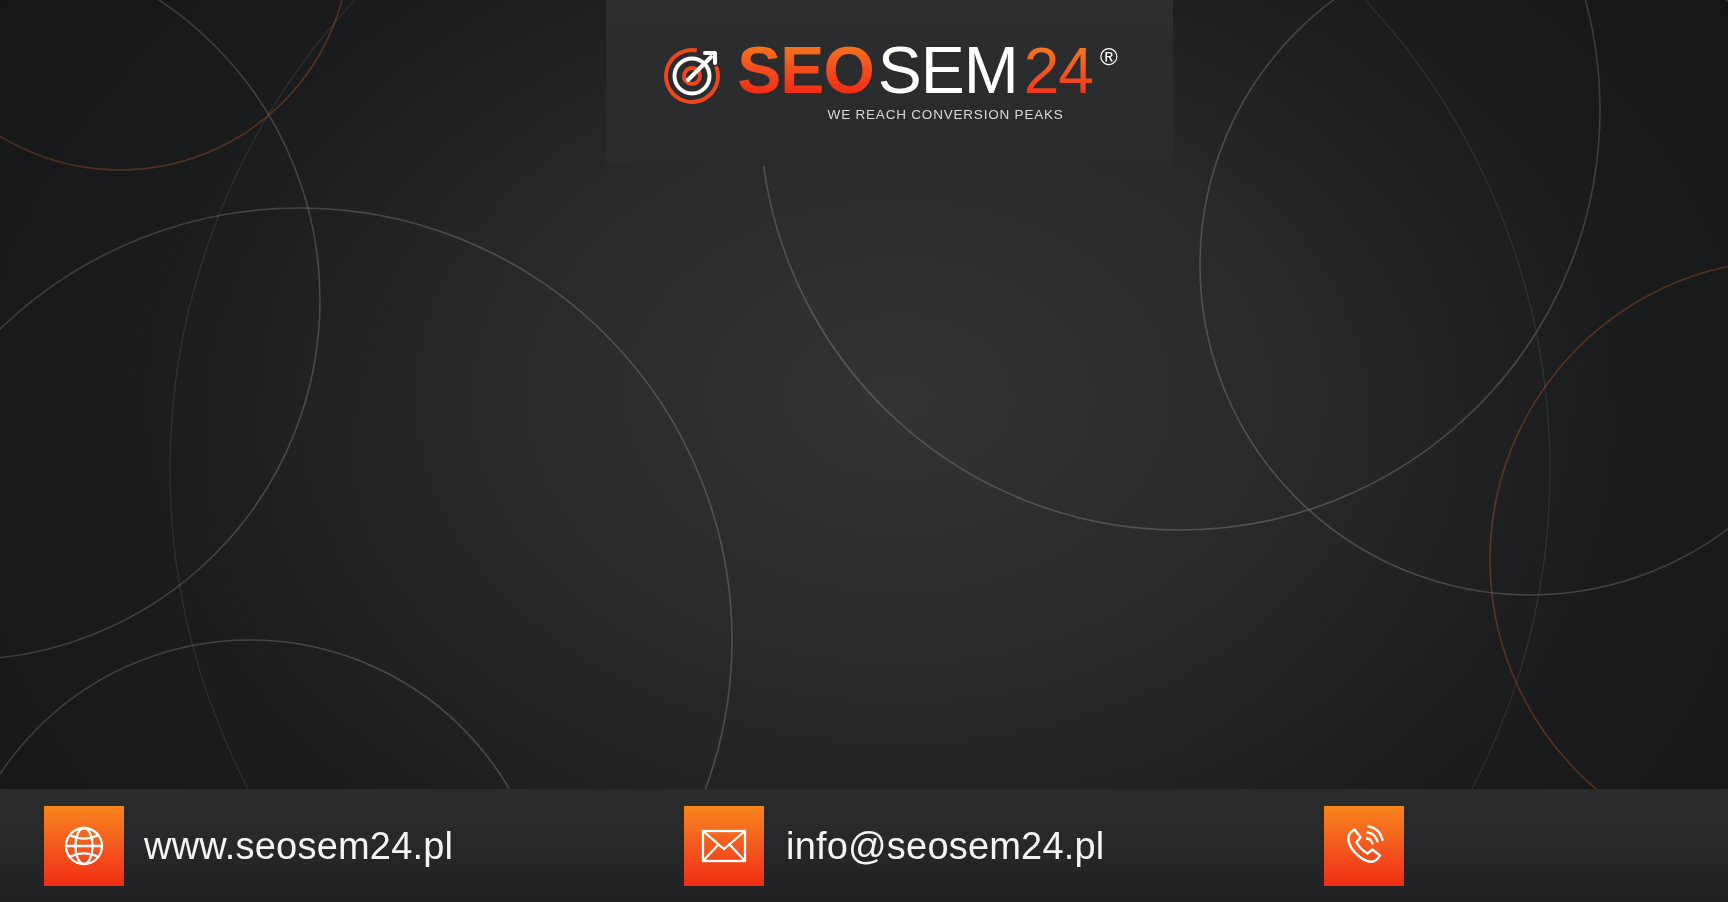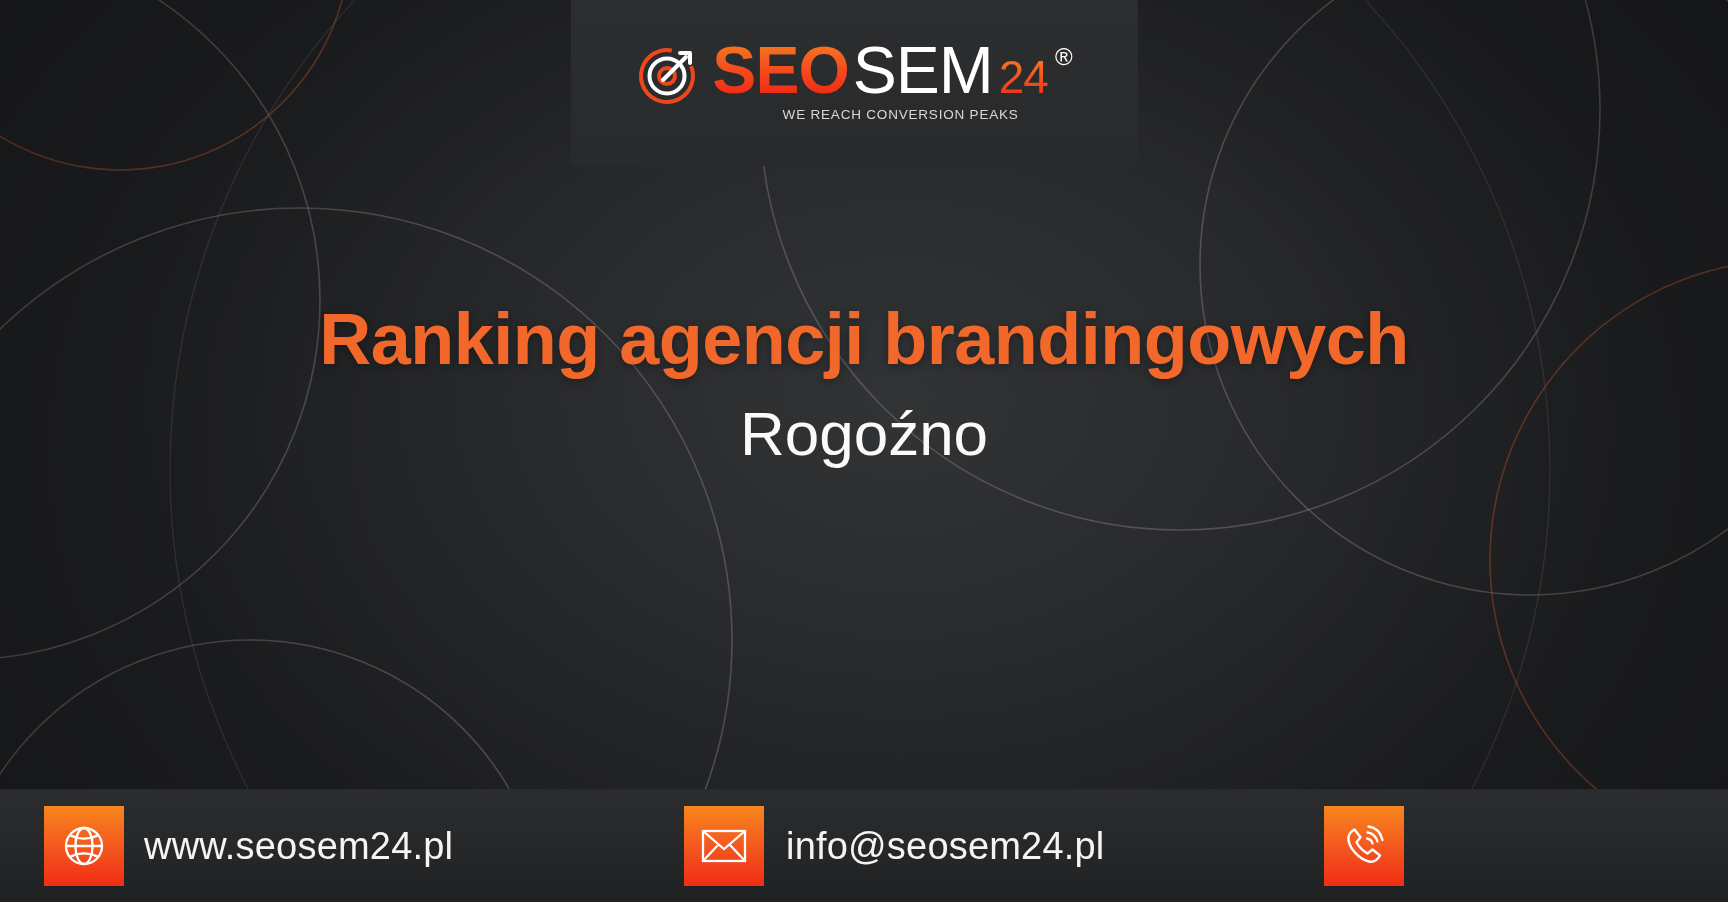--- a/index.html
+++ b/index.html
@@ -37,21 +37,21 @@
   .bg-svg {
     position: absolute;
     inset: 0;
     width: 1728px;
     height: 902px;
   }
 
   
   .logo-panel {
     position: absolute;
-    left: 571px;
+    left: 606px;
     top: 0;
     width: 567px;
     height: 166px;
     background: linear-gradient(180deg, #2c2d2f 0%, #2a2b2d 72%, #282a2c 100%);
     display: flex;
     align-items: center;
     justify-content: center;
   }
   .logo-row {
     display: flex;
@@ -85,21 +85,21 @@
     color: transparent;
   }
   .lw-sem {
     font-size: 66px;
     font-weight: 400;
     letter-spacing: -1px;
     color: #ffffff;
     margin-left: 4px;
   }
   .lw-24 {
-    font-size: 46px;
+    font-size: 64px;
     font-weight: 500;
     letter-spacing: -1px;
     margin-left: 6px;
     background: linear-gradient(180deg, #F58220 0%, #F4511E 55%, #EE2B16 100%);
     -webkit-background-clip: text;
     background-clip: text;
     color: transparent;
   }
   .lw-reg {
     font-size: 24px;
@@ -236,24 +236,20 @@
           <span class="lw-sem">SEM</span>
           <span class="lw-24">24</span>
           <span class="lw-reg">®</span>
         </span>
         <span class="logo-tagline">WE REACH CONVERSION PEAKS</span>
       </span>
 
     </div>
   </div>
 
-  <div class="hero">
-    <h1 class="hero-title">Ranking agencji brandingowych</h1>
-    <p class="hero-sub">Rogoźno</p>
-  </div>
 
   <div class="footer">
     <div class="footer-inner">
 
       <div class="f-item web">
         <span class="f-icon">
           <svg width="46" height="46" viewBox="0 0 46 46" xmlns="http://www.w3.org/2000/svg" aria-hidden="true">
             <circle cx="23" cy="23" r="18" fill="none" stroke="#fff" stroke-width="2.3"></circle>
             <ellipse cx="23" cy="23" rx="8.6" ry="18" fill="none" stroke="#fff" stroke-width="2.3"></ellipse>
             <line x1="5" y1="23" x2="41" y2="23" stroke="#fff" stroke-width="2.3"></line>

